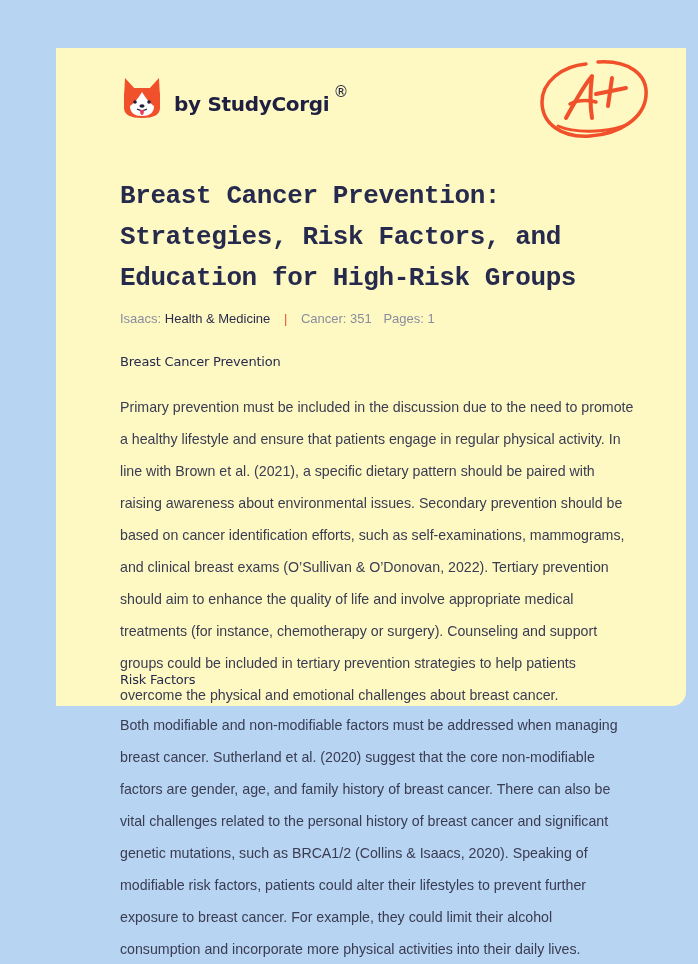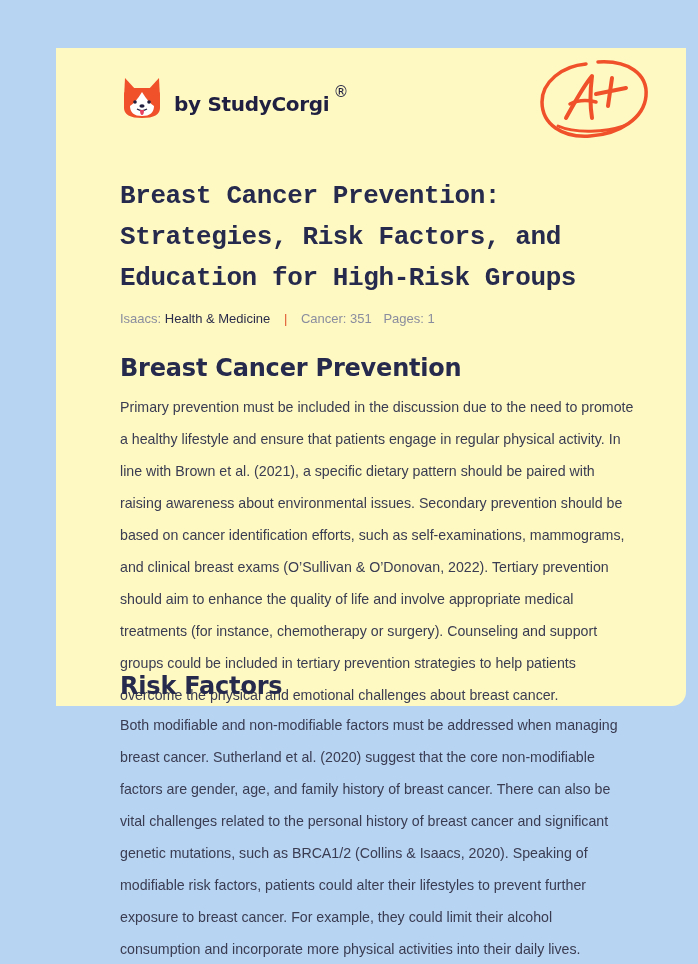--- a/index.html
+++ b/index.html
@@ -89,22 +89,22 @@
     }
     .meta .pages {
       margin-left: 8px;
       text-align: center;
     }
     .section-heading {
       position: absolute;
       left: 64px;
       margin: 0;
       font-family: "DejaVu Sans", sans-serif;
-      font-weight: bold;
-      font-size: 24px;
+      font-weight: normal;
+      font-size: 13px;
       color: #262a4d;
       letter-spacing: -0.2px;
     }
     .paragraph {
       position: absolute;
       left: 64px;
       width: 516px;
       margin: 0;
       font-size: 14.2px;
       line-height: 32px;

